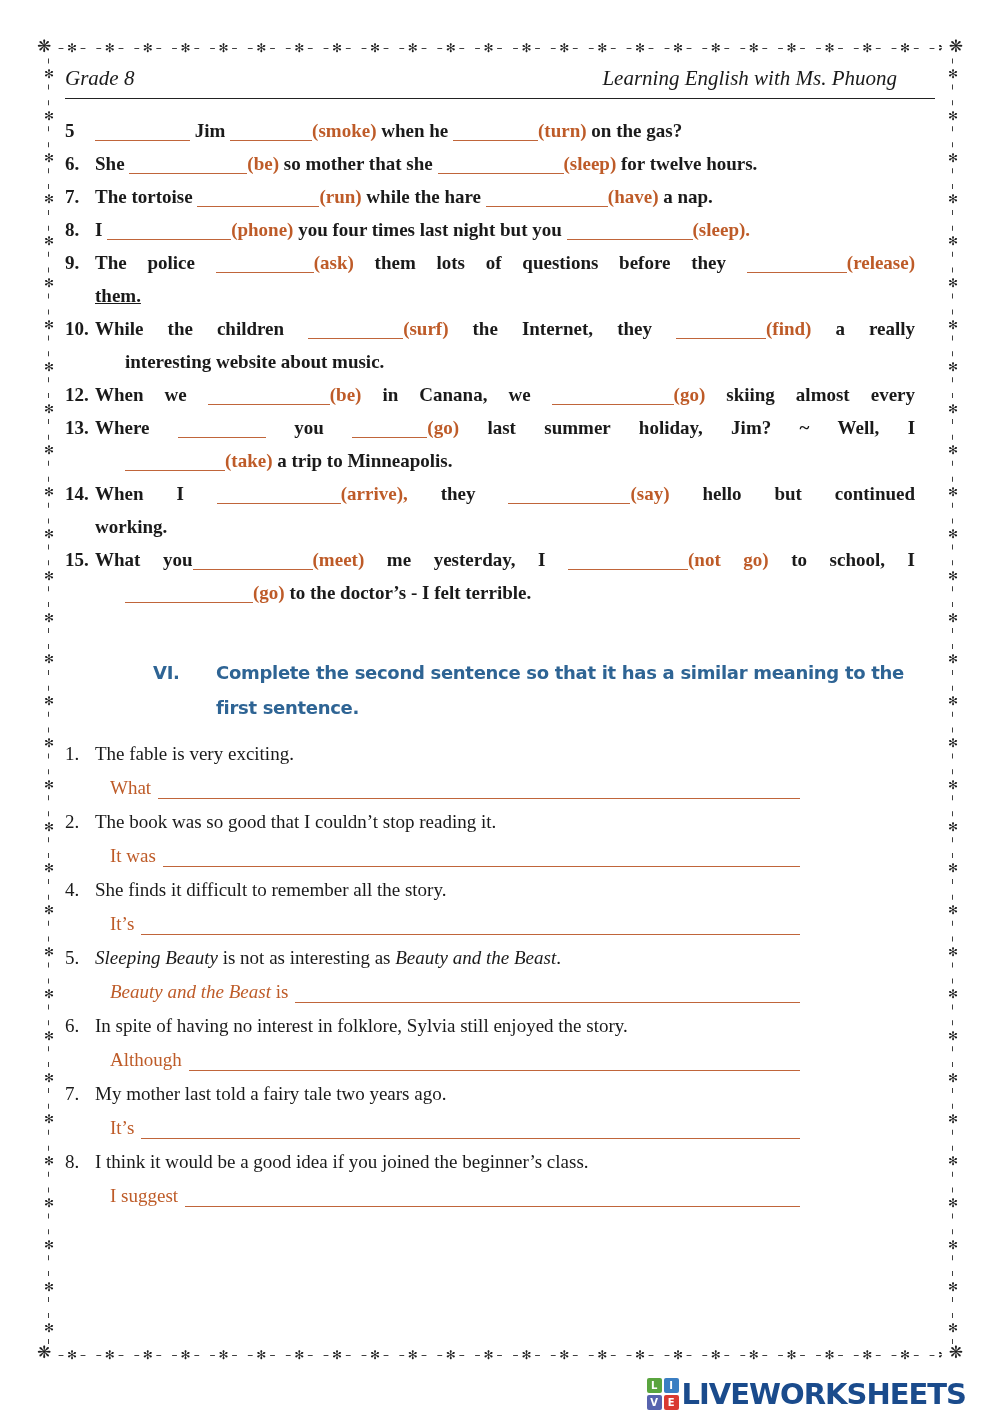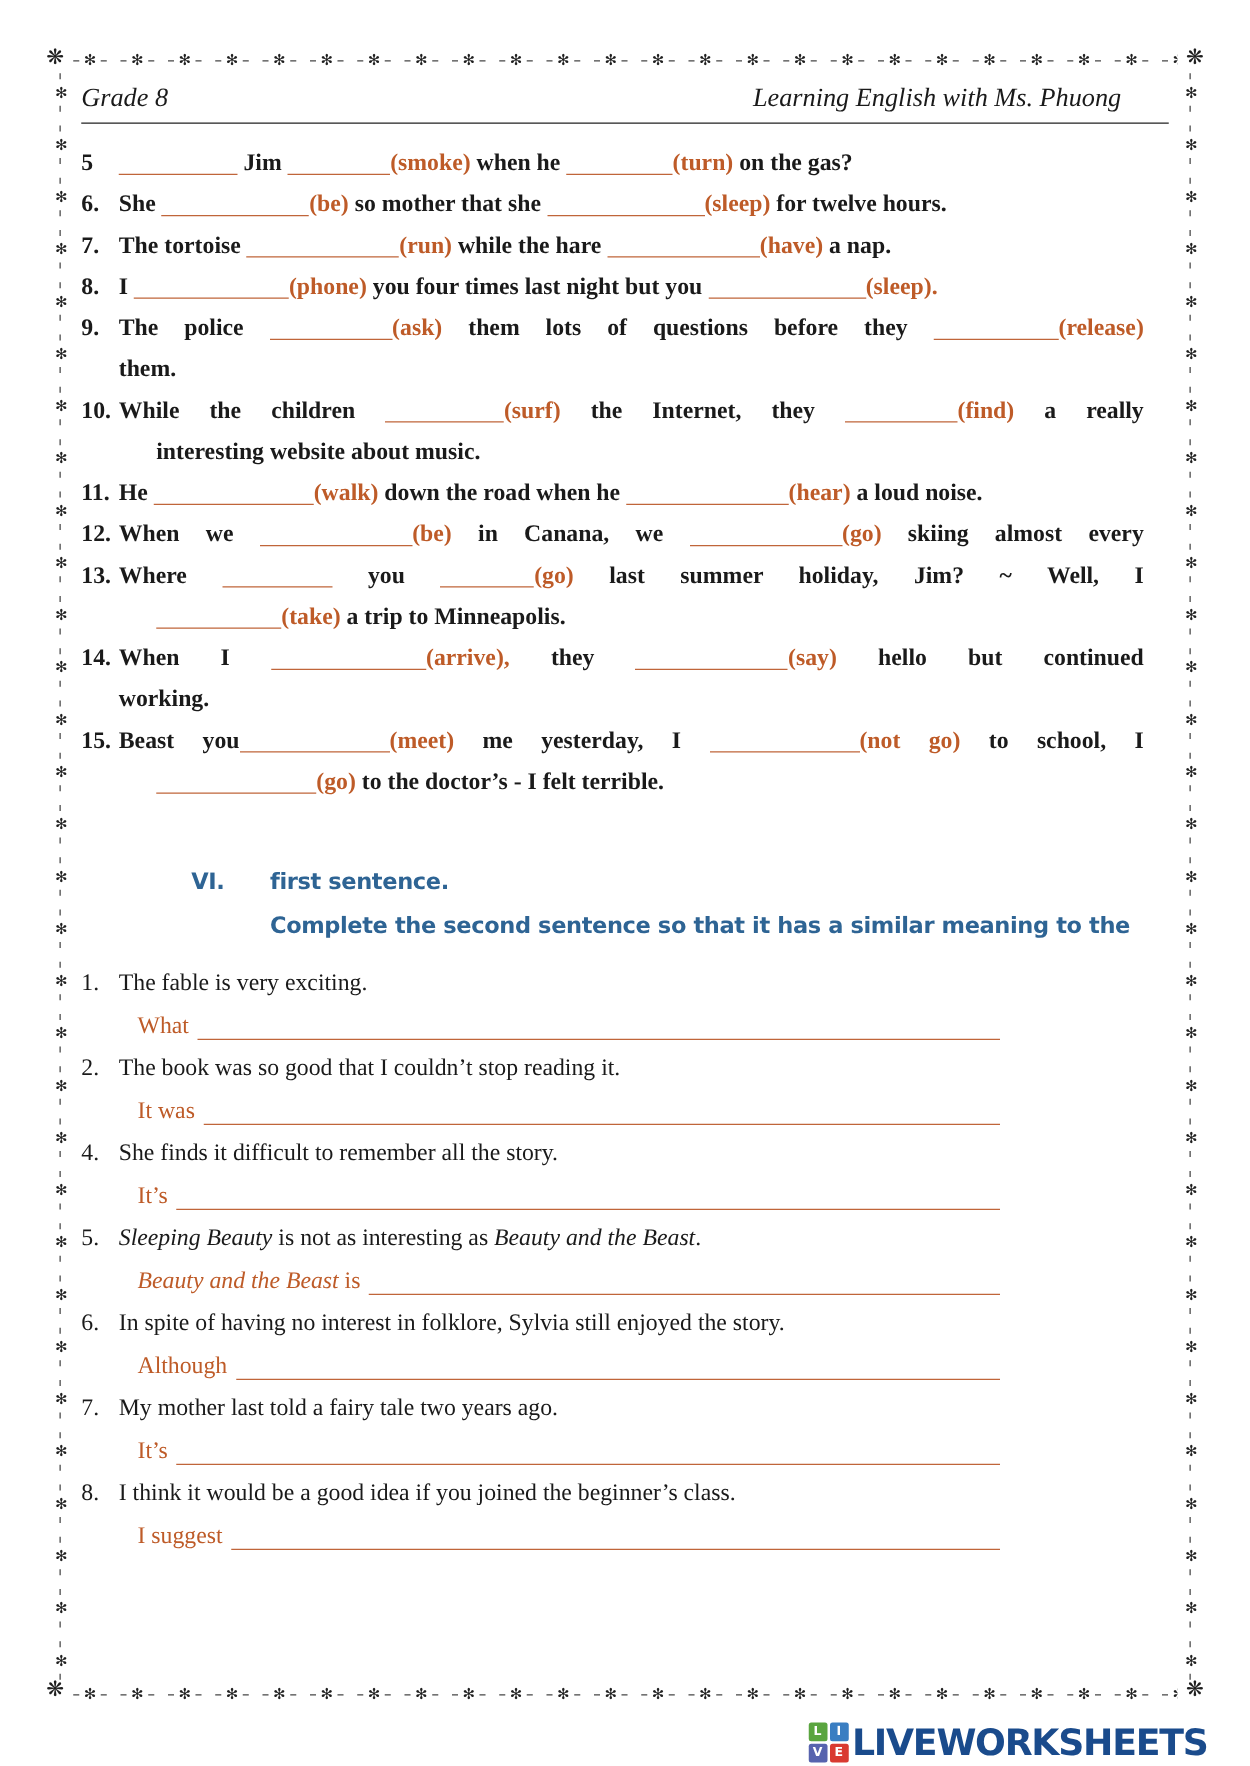--- a/index.html
+++ b/index.html
@@ -76,38 +76,37 @@
       <span>Learning English with Ms. Phuong</span>
     </div>
     <hr class="hdr-rule">
 
     <div class="sv" id="sectionV">
         <div class="v-line"><span class="num">5</span><span class="blank" style="width: 95px;"></span> <span class="seg-t">Jim</span> <span class="blank" style="width: 82px;"></span><span class="seg-o">(smoke)</span> <span class="seg-t">when he</span> <span class="blank" style="width: 85px;"></span><span class="seg-o">(turn)</span> <span class="seg-t">on the gas?</span></div>
         <div class="v-line"><span class="num">6.</span><span class="seg-t">She</span> <span class="blank" style="width: 118px;"></span><span class="seg-o">(be)</span> <span class="seg-t">so mother that she</span> <span class="blank" style="width: 126px;"></span><span class="seg-o">(sleep)</span> <span class="seg-t">for twelve hours.</span></div>
         <div class="v-line"><span class="num">7.</span><span class="seg-t">The tortoise</span> <span class="blank" style="width: 122px;"></span><span class="seg-o">(run)</span> <span class="seg-t">while the hare</span> <span class="blank" style="width: 122px;"></span><span class="seg-o">(have)</span> <span class="seg-t">a nap.</span></div>
         <div class="v-line"><span class="num">8.</span><span class="seg-t">I</span> <span class="blank" style="width: 124px;"></span><span class="seg-o">(phone)</span> <span class="seg-t">you four times last night but you</span> <span class="blank" style="width: 126px;"></span><span class="seg-o">(sleep).</span></div>
         <div class="v-line just"><span class="num">9.</span><span class="seg-t">The police</span> <span class="blank" style="width: 98px;"></span><span class="seg-o">(ask)</span> <span class="seg-t">them lots of questions before they</span> <span class="blank" style="width: 100px;"></span><span class="seg-o">(release)</span></div>
-        <div class="v-line" style="padding-left: 0px;"><span class="seg-t">them.</span></div>
+        <div class="v-line" style="padding-left: 0px; text-decoration: underline;"><span class="seg-t">them.</span></div>
         <div class="v-line just"><span class="num">10.</span><span class="seg-t">While the children</span> <span class="blank" style="width: 95px;"></span><span class="seg-o">(surf)</span> <span class="seg-t">the Internet, they</span> <span class="blank" style="width: 90px;"></span><span class="seg-o">(find)</span> <span class="seg-t">a really</span></div>
         <div class="v-line" style="padding-left: 30px;"><span class="seg-t">interesting website about music.</span></div>
-        <div class="v-line"><span class="num">11.</span><span class="seg-t">He</span> <span class="blank" style="width: 128px;"></span><span class="seg-o">(walk)</span> <span class="seg-t">down the road when he</span> <span class="blank" style="width: 130px;"></span><span class="seg-o">(hear)</span> <span class="seg-t">a loud noise.</span></div>
         <div class="v-line just"><span class="num">12.</span><span class="seg-t">When we</span> <span class="blank" style="width: 122px;"></span><span class="seg-o">(be)</span> <span class="seg-t">in Canana, we</span> <span class="blank" style="width: 122px;"></span><span class="seg-o">(go)</span> <span class="seg-t">skiing almost every</span></div>
         <div class="v-line just"><span class="num">13.</span><span class="seg-t">Where</span> <span class="blank" style="width: 88px;"></span> <span class="seg-t">you</span> <span class="blank" style="width: 75px;"></span><span class="seg-o">(go)</span> <span class="seg-t">last summer holiday, Jim? ~ Well, I</span></div>
         <div class="v-line" style="padding-left: 30px;"><span class="blank" style="width: 100px;"></span><span class="seg-o">(take)</span> <span class="seg-t">a trip to Minneapolis.</span></div>
         <div class="v-line just"><span class="num">14.</span><span class="seg-t">When I</span> <span class="blank" style="width: 124px;"></span><span class="seg-o">(arrive),</span> <span class="seg-t">they</span> <span class="blank" style="width: 122px;"></span><span class="seg-o">(say)</span> <span class="seg-t">hello but continued</span></div>
         <div class="v-line" style="padding-left: 0px;"><span class="seg-t">working.</span></div>
-        <div class="v-line just"><span class="num">15.</span><span class="seg-t">Beast you</span><span class="blank" style="width: 120px;"></span><span class="seg-o">(meet)</span> <span class="seg-t">me yesterday, I</span> <span class="blank" style="width: 120px;"></span><span class="seg-o">(not go)</span> <span class="seg-t">to school, I</span></div>
+        <div class="v-line just"><span class="num">15.</span><span class="seg-t">What you</span><span class="blank" style="width: 120px;"></span><span class="seg-o">(meet)</span> <span class="seg-t">me yesterday, I</span> <span class="blank" style="width: 120px;"></span><span class="seg-o">(not go)</span> <span class="seg-t">to school, I</span></div>
         <div class="v-line" style="padding-left: 30px;"><span class="blank" style="width: 128px;"></span><span class="seg-o">(go)</span> <span class="seg-t">to the doctor’s - I felt terrible.</span></div>
       </div>
 
     <div class="h6">
       <span class="h6-num">VI.</span>
       <div class="h6-text">
+        <div>Complete the second sentence so that it has a similar meaning to the</div>
         <div>first sentence.</div>
-        <div>Complete the second sentence so that it has a similar meaning to the</div>
       </div>
     </div>
 
     <div class="s6" id="sectionVI">
         <div>
           <div class="vi-sentence"><span class="num">1.</span><span class="seg-t">The fable is very exciting.</span></div>
           <div class="vi-answer">
             <span class="vi-prompt"><span class="seg-o">What</span></span>
             <div class="ans-line"></div>
           </div>

